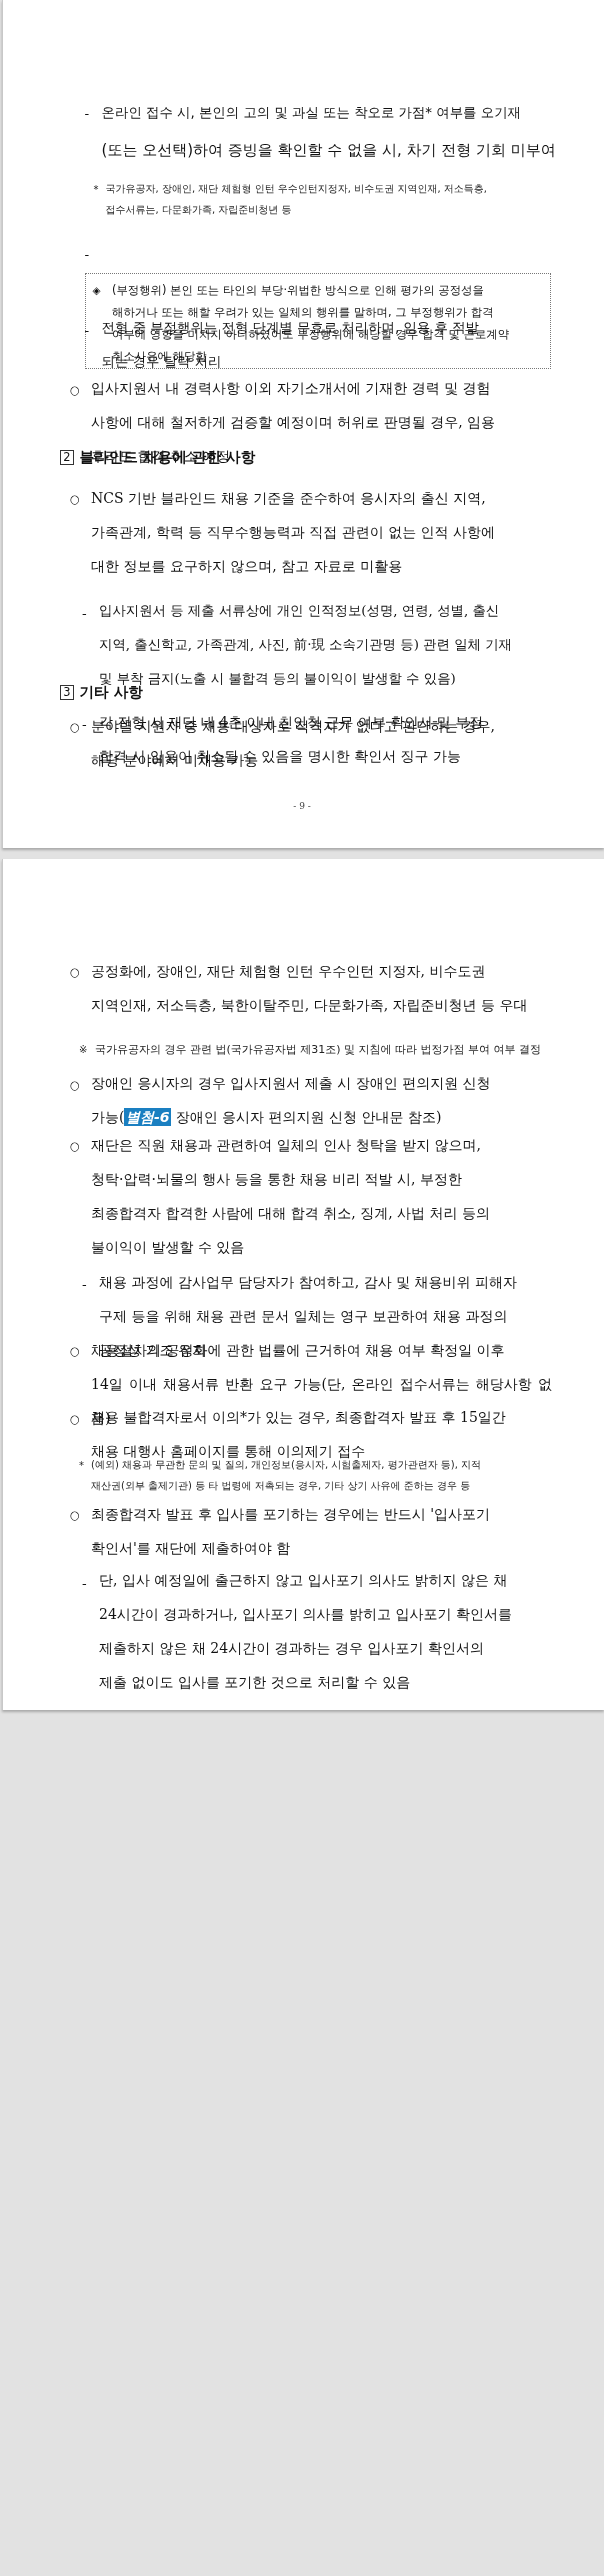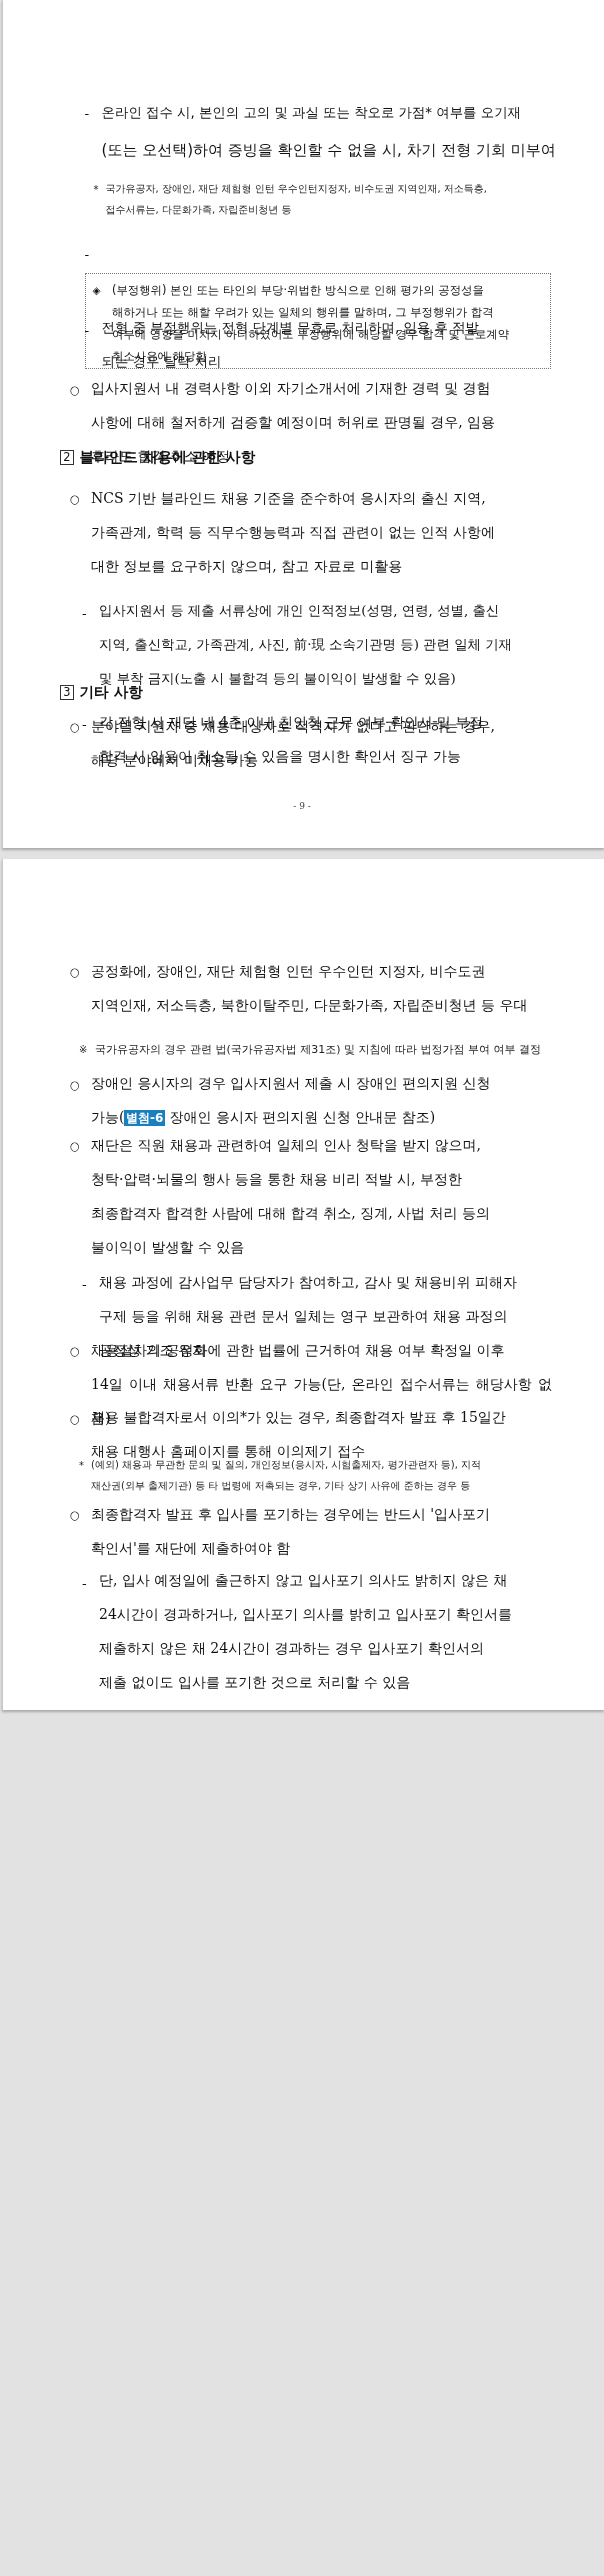--- a/index.html
+++ b/index.html
@@ -28,21 +28,21 @@
 
   .dotted-box {
     position: absolute; left: 85px; width: 466px; top: 273px; height: 96px;
     border: 0.8px dotted #777; padding: 4.9px 8px 0 6.5px;
   }
   .dotted-box .txt { font-family: "DejaVu Sans", "Liberation Sans", sans-serif; font-size: 11.4px; line-height: 22px; padding-left: 19.5px; text-indent: -19.5px; text-align: justify; }
   .diamond { display: inline-block; width: 19.5px; text-indent: 0; font-size: 10.5px; }
 
   .page-num { position: absolute; left: 0; right: 0; text-align: center; font-size: 9px; color: #444; font-family: "DejaVu Serif", serif; }
 
-  .badge { background: #1a7fc1; color: #fff; font-family: "DejaVu Sans", sans-serif; font-weight: bold; font-size: 12px; padding: 0.8px 1.6px; }
+  .badge { background: #1a7fc1; color: #fff; font-family: "DejaVu Sans", sans-serif; font-weight: bold; font-size: 14px; padding: 0.8px 1.6px; font-style: italic; }
 </style>
 </head>
 <body>
 
 <div class="viewer">
 
   <div class="page page-1">
 
     <span class="marker" style="left:82px;top:105px;">-</span>
     <div class="line sans" style="left:99px;top:106px;font-size:13.4px;">

